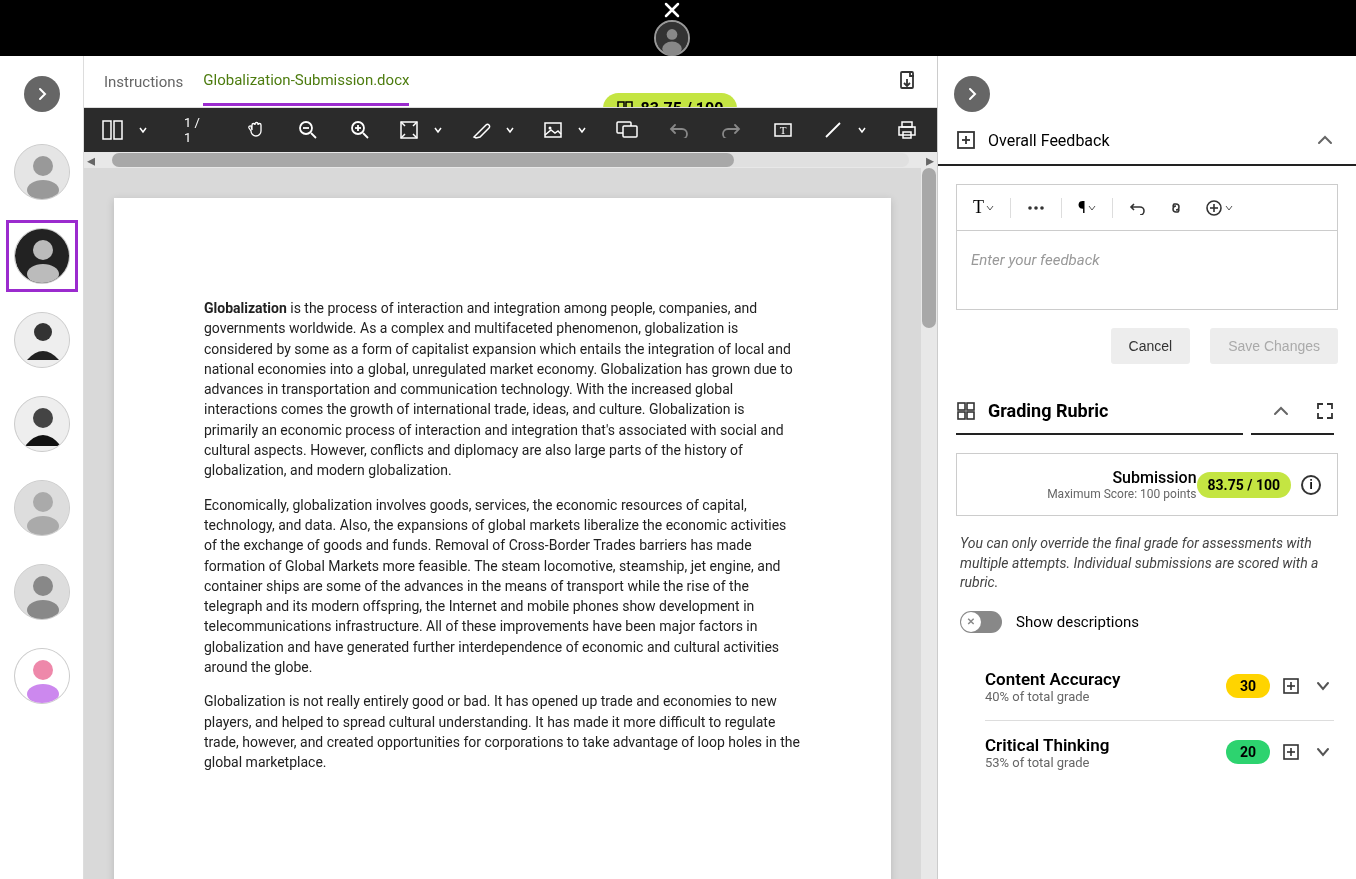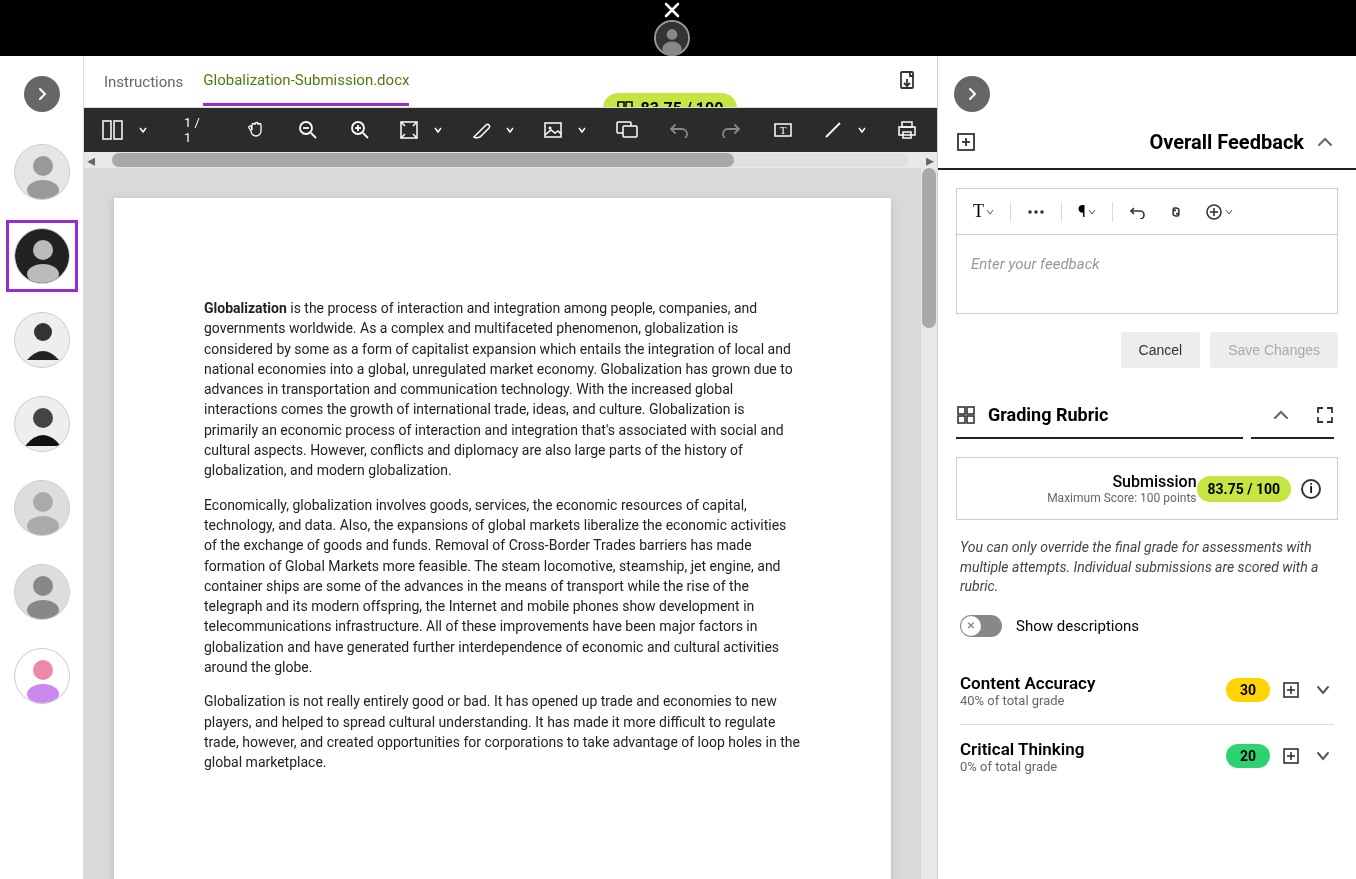--- a/index.html
+++ b/index.html
@@ -52,30 +52,30 @@
 .doc-page { background:#fff; width:780px; min-height:700px; box-shadow:0 2px 8px rgba(0,0,0,0.15); padding:100px 90px 60px 90px; font-size:14px; line-height:1.45; color:#222;}
 .doc-page p { margin-bottom:14px; }
 .doc-page b { font-weight:700;}
 
 
 .right-panel { width:418px; display:flex; flex-direction:column; overflow-y:auto;}
 .right-toggle { padding:20px 0 0 16px;}
 .right-toggle .circ { width:36px;height:36px;border-radius:50%;background:#666;display:flex;align-items:center;justify-content:center;color:#fff;cursor:pointer;}
 .section-header { display:flex; align-items:center; padding:18px 22px 14px 18px; border-bottom:2px solid #222; gap:12px;}
 .section-header .sh-icon { width:20px;height:20px; }
-.section-header .sh-title { font-size:20px; font-weight:700; flex:1;text-align:right;}
+.section-header .sh-title { font-size:16px; font-weight:400; flex:1;}
 .section-header .sh-action { cursor:pointer; color:#555;}
 
 .editor-box { margin:18px; border:1px solid #ccc;}
 .editor-tools { border-bottom:1px solid #ccc; display:flex; align-items:center; padding:6px 8px; gap:4px;}
 .et-btn { padding:6px 8px; cursor:pointer; display:flex; align-items:center; gap:2px; border-radius:3px;}
 .et-sep { width:1px; height:20px; background:#ddd; margin:0 4px;}
 .av-highlight { border:2px solid #cc1f36; margin:-2px; padding:10px 12px; display:flex;align-items:center;gap:10px;}
 .editor-area { padding:20px 14px 40px 14px; color:#999; font-style:italic; font-size:15px;}
-.btn-row { display:flex; justify-content:flex-end; gap:10px; padding:0 18px 22px 18px;}
+.btn-row { display:flex; justify-content:flex-end; gap:20px; padding:0 18px 22px 18px;}
 .btn { padding:10px 18px; border-radius:3px; font-size:14px; cursor:pointer; border:none;}
 .btn-cancel { background:#ededed; color:#333;}
 .btn-save { background:#ededed; color:#aaa;}
 
 .rubric-header { display:flex; align-items:center; padding:14px 22px 12px 18px; gap:12px;}
 .rubric-header .rh-title { font-size:18px; font-weight:700; flex:1;}
 .rh-under-wrap { position:relative; margin: 0 22px 0 18px; height:2px; }
 .rh-under-wrap .line1 { position:absolute; left:0; width:76%; height:2px; background:#222;}
 .rh-under-wrap .line2 { position:absolute; right:0; width:22%; height:2px; background:#222;}
 
@@ -88,21 +88,21 @@
 
 .note-text { font-style:italic; color:#444; font-size:14px; padding:0 22px 18px 22px; line-height:1.4;}
 
 .toggle-row { display:flex; align-items:center; gap:14px; padding:0 22px 22px 22px;}
 .toggle { width:42px; height:22px; background:#888; border-radius:12px; position:relative; cursor:pointer;}
 .toggle .knob { width:20px;height:20px;background:#fff;border-radius:50%;position:absolute;left:1px;top:1px;display:flex;align-items:center;justify-content:center;}
 .toggle .knob::after { content:"✕"; font-size:10px; color:#888; font-weight:bold;}
 .toggle-label { font-size:15px;}
 
 .criteria { padding:0 22px;}
-.crit-row { display:flex; align-items:center; padding:14px 0 16px 0; border-bottom:1px solid #ddd; gap:10px;}
+.crit-row { display:flex; align-items:center; padding:14px 0 16px 0; border-bottom:1px solid #ddd; gap:10px;margin-left:25px;}
 .crit-left { flex:1;}
 .crit-title { font-size:17px; font-weight:600;}
 .crit-sub { font-size:13px; color:#666;}
 .crit-pill { font-weight:700; border-radius:14px; padding:4px 14px; font-size:14px;}
 .pill-yellow { background:#ffd400;}
 .pill-green { background:#2dd36f;}
 .crit-icon { width:22px;height:22px; cursor:pointer; display:flex;align-items:center;justify-content:center;}
 
 svg { display:block; }
 </style>
@@ -499,21 +499,21 @@
           </div>
         <div class="crit-icon">
             <svg width="16" height="12" viewBox="0 0 16 12">
               <path d="M3 3 L8 9 L13 3" stroke="#555" stroke-width="2" fill="none" stroke-linecap="round"></path>
             </svg>
           </div>
       </div>
       <div class="crit-row" style="border-bottom:none;">
         <div class="crit-left">
           <div class="crit-title">Critical Thinking</div>
-          <div class="crit-sub">0% of total grade</div>
+          <div class="crit-sub">53% of total grade</div>
         </div>
         <div class="crit-pill pill-green">20</div>
         <div class="crit-icon">
             <svg width="18" height="18" viewBox="0 0 18 18">
               <rect x="2" y="2" width="14" height="14" fill="none" stroke="#333" stroke-width="1.6"></rect>
               <line x1="9" y1="5" x2="9" y2="13" stroke="#333" stroke-width="1.6"></line>
               <line x1="5" y1="9" x2="13" y2="9" stroke="#333" stroke-width="1.6"></line>
             </svg>
           </div>
         <div class="crit-icon">

